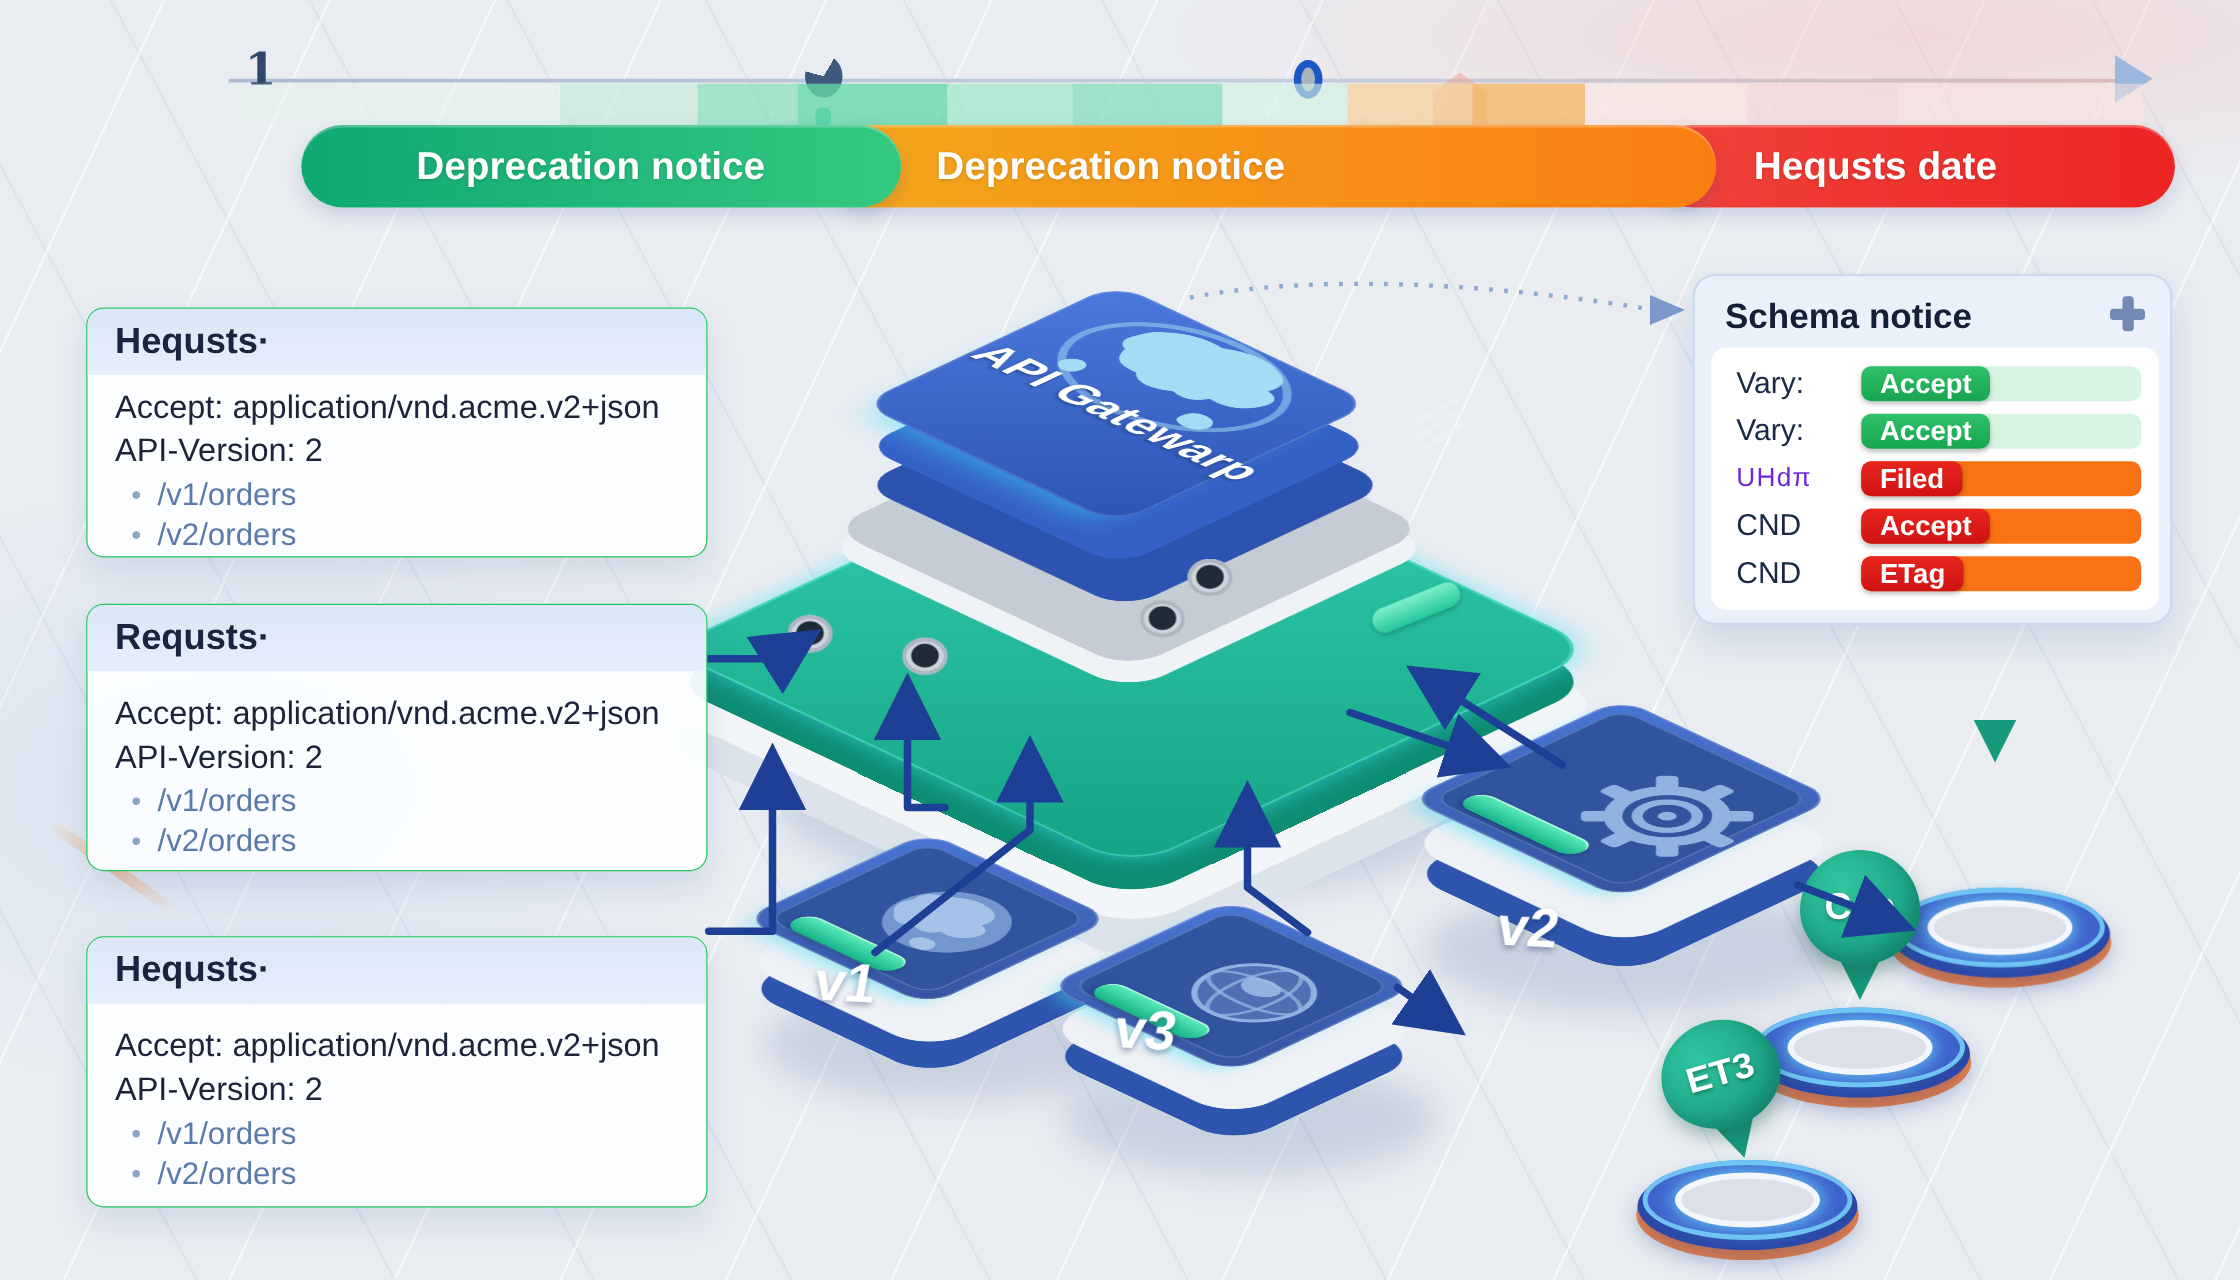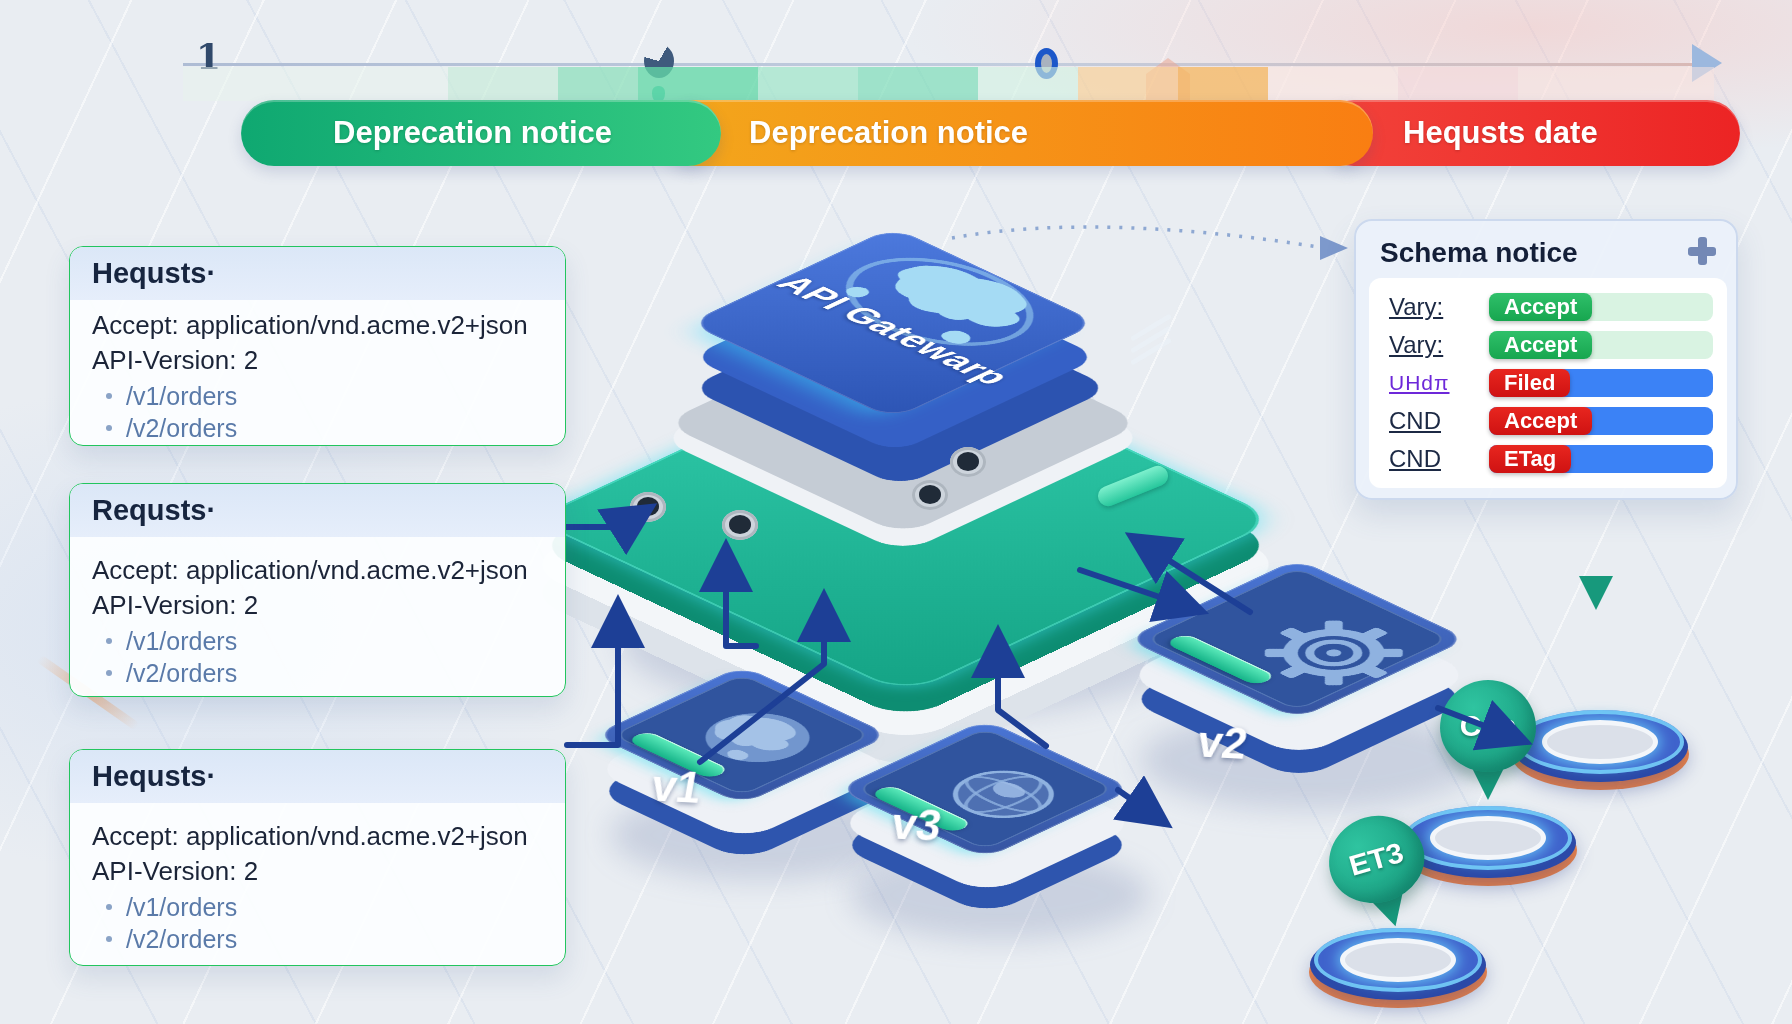--- a/index.html
+++ b/index.html
@@ -67,25 +67,25 @@
     background:rgba(235,241,250,.95); border:2px solid #ccd9ee; border-radius:18px;
     box-shadow:0 14px 30px rgba(70,100,150,.16); }
   .schema-title { position:absolute; left:24px; top:16px; font-size:28px; font-weight:800; color:#141f38;}
   .plus-icon { position:absolute; right:20px; top:16px; width:28px; height:28px; }
   .plus-icon:before, .plus-icon:after { content:""; position:absolute; background:#7388b5; border-radius:3px;}
   .plus-icon:before { left:10px; top:0; width:9px; height:28px; }
   .plus-icon:after { left:0; top:10px; width:28px; height:9px; }
   .schema-card { position:absolute; left:13px; top:57px; width:358px; height:210px; background:#ffffff;
     border-radius:12px; padding:10px 14px 10px 20px; display:flex; flex-direction:column; justify-content:space-around;}
   .srow { display:flex; align-items:center; gap:12px; height:34px;}
-  .srow .slabel { width:88px; font-size:24px; color:#1c2944; flex:0 0 auto;text-decoration:underline;}
+  .srow .slabel { width:88px; font-size:24px; color:#1c2944; flex:0 0 auto;}
   .srow.garbled .slabel { color:#6d28d9; font-size:21px; letter-spacing:1px;}
   .track { flex:1; height:28px; border-radius:8px; display:flex; align-items:center; }
   .srow.ok .track { background:#d9f3e2; }
-  .srow.bad .track { background:#3b82f6; }
+  .srow.bad .track { background:#f97316; }
   .pill { height:28px; border-radius:8px; padding:0 15px; display:flex; align-items:center;
     color:#fff; font-weight:700; font-size:22px; box-shadow:0 2px 4px rgba(0,0,0,.25);}
   .srow.ok .pill { background:linear-gradient(180deg,#2fc06a,#17a64f); }
   .srow.bad .pill { background:linear-gradient(180deg,#e8261f,#cf1212); }
 
   
   .diamond { position:absolute; transform:rotateX(62deg) rotateZ(45deg); }
   .shadow-ell { position:absolute; border-radius:50%; background:rgba(90,110,160,.22); filter:blur(14px); }
 
   

